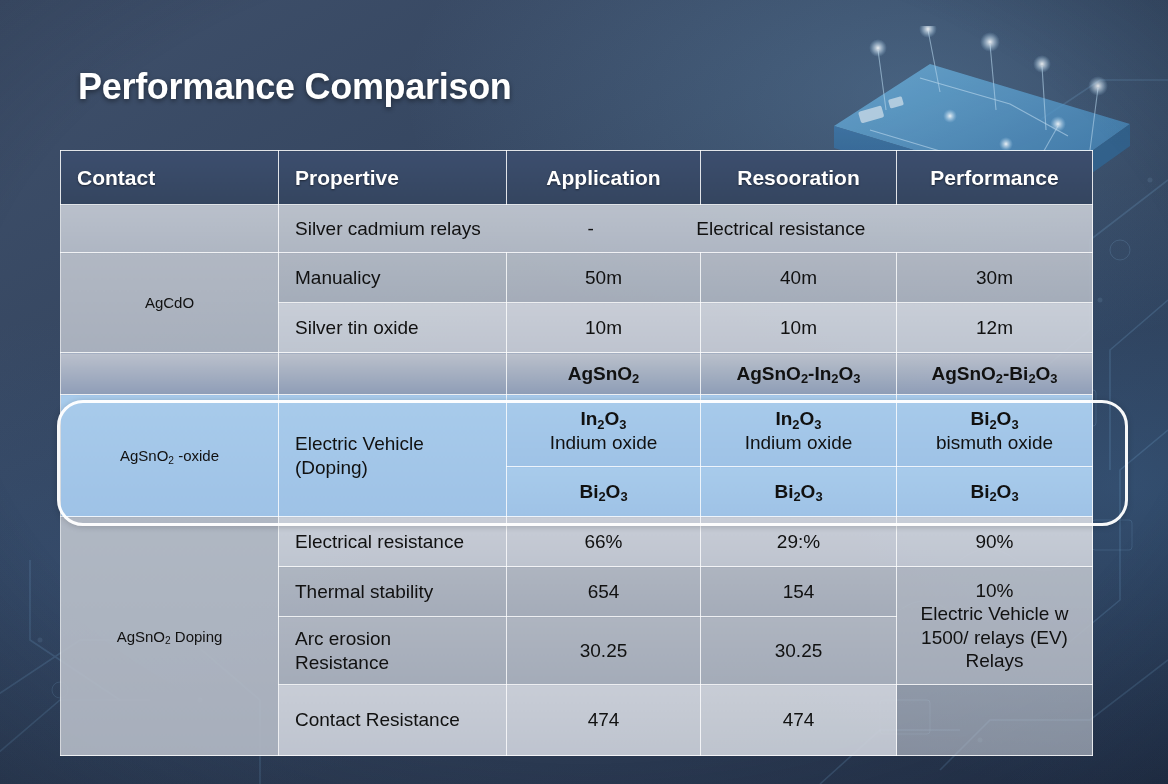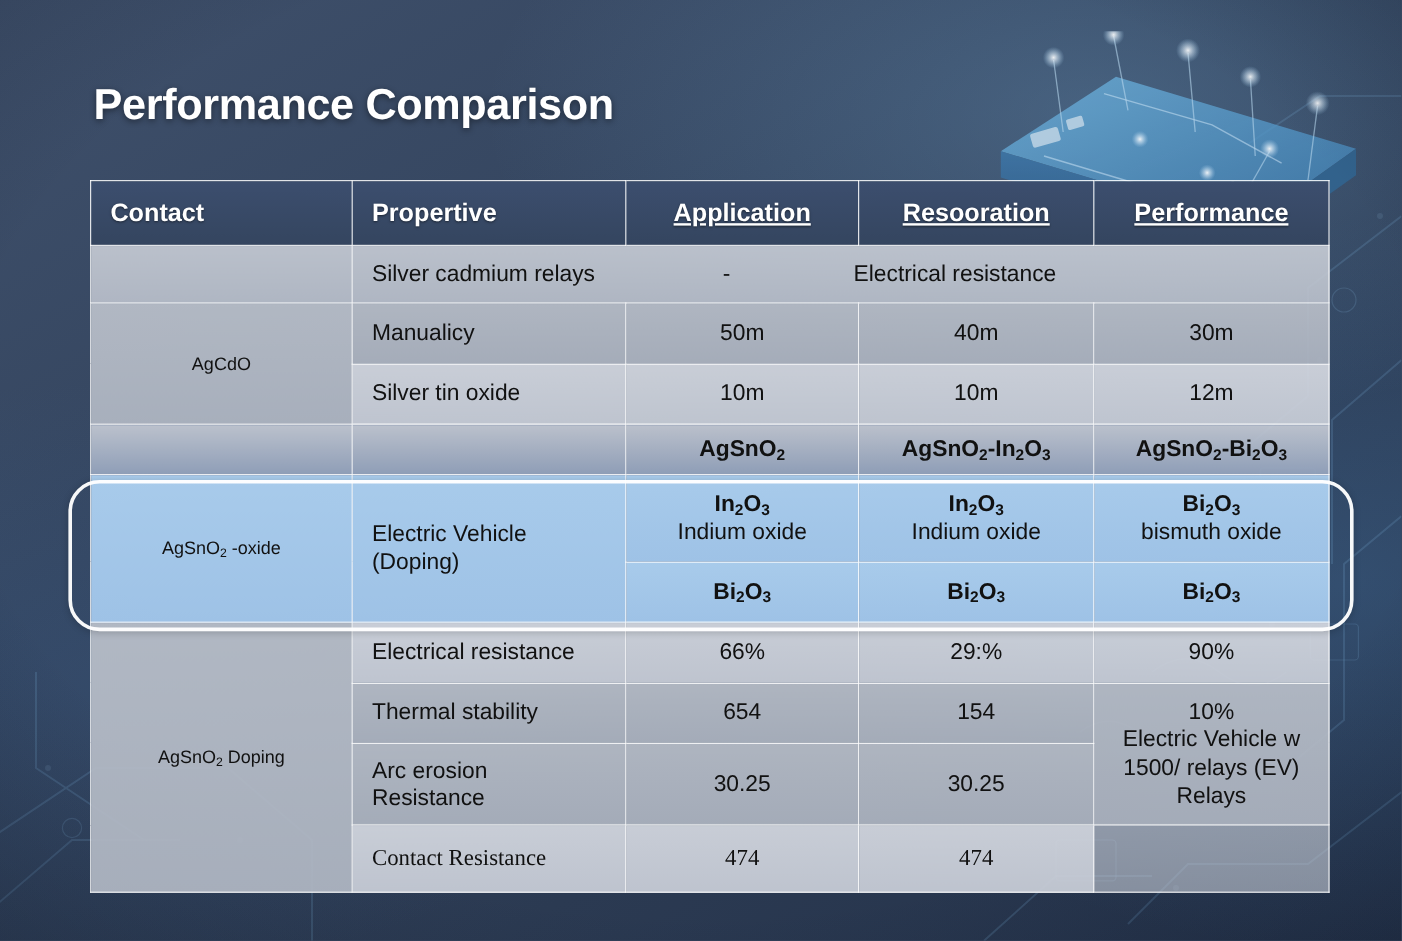--- a/index.html
+++ b/index.html
@@ -38,21 +38,21 @@
     font-weight: bold;
     color: #ffffff;
     letter-spacing: -0.3px;
     text-shadow: 0 2px 5px rgba(0,0,0,0.45);
     white-space: nowrap;
   }
 
   
   #table-wrap {
     position: absolute;
-    left: 75px; top: 150px;
+    left: 60px; top: 150px;
     width: 1032px;
     height: 594px;
   }
   table {
     width: 100%; height: 100%;
     border-collapse: collapse;
     table-layout: fixed;
   }
   td, th {
     border: 1px solid rgba(255,255,255,0.80);
@@ -74,21 +74,21 @@
     background: linear-gradient(180deg, #3c4e6e 0%, #34455f 100%);
     color: #ffffff;
     font-weight: bold;
     font-size: 21px;
     text-align: left;
     padding-left: 16px;
     height: 54px;
     border-color: rgba(255,255,255,0.85);
     text-shadow: 0 1px 2px rgba(0,0,0,0.5);
   }
-  thead th.th-center { text-align: center; padding-left: 10px; text-decoration: underline; }
+  thead th.th-center { text-align: center; padding-left: 10px; }
 
   
   .shade-a { background: linear-gradient(180deg, rgba(212,216,224,0.93) 0%, rgba(201,206,216,0.93) 100%); margin-top: 42px; }
   .shade-b { background: linear-gradient(180deg, rgba(184,190,200,0.93) 0%, rgba(173,180,192,0.93) 100%); }
   .shade-c { background: linear-gradient(180deg, rgba(200,205,214,0.90) 0%, rgba(188,194,205,0.90) 100%); }
   .shade-grad { background: linear-gradient(180deg, rgba(198,203,213,0.92) 0%, rgba(150,165,190,0.92) 100%); }
   .shade-empty { background: linear-gradient(180deg, rgba(205,210,219,0.62) 0%, rgba(193,199,210,0.62) 100%); }
   .shade-left { background: linear-gradient(180deg, rgba(186,192,202,0.93) 0%, rgba(176,183,195,0.93) 100%); }
 
   .hl { background: linear-gradient(180deg, #a8cbeb 0%, #9ec2e6 100%) !important; }
@@ -303,21 +303,21 @@
 
       <tr style="height:68px;">
         <td class="shade-b leftcell ml">
           <div>Arc erosion</div>
           <div>Resistance</div>
         </td>
         <td class="shade-b">30.25</td>
         <td class="shade-b">30.25</td>
       </tr>
 
-      <tr style="height:55px;font-family:Liberation Serif, serif;">
+      <tr style="height:71px;">
         <td class="shade-a leftcell">Contact Resistance</td>
         <td class="shade-a">474</td>
         <td class="shade-a">474</td>
         <td class="shade-empty"></td>
       </tr>
 
     </tbody>
   </table>
 </div>
 

